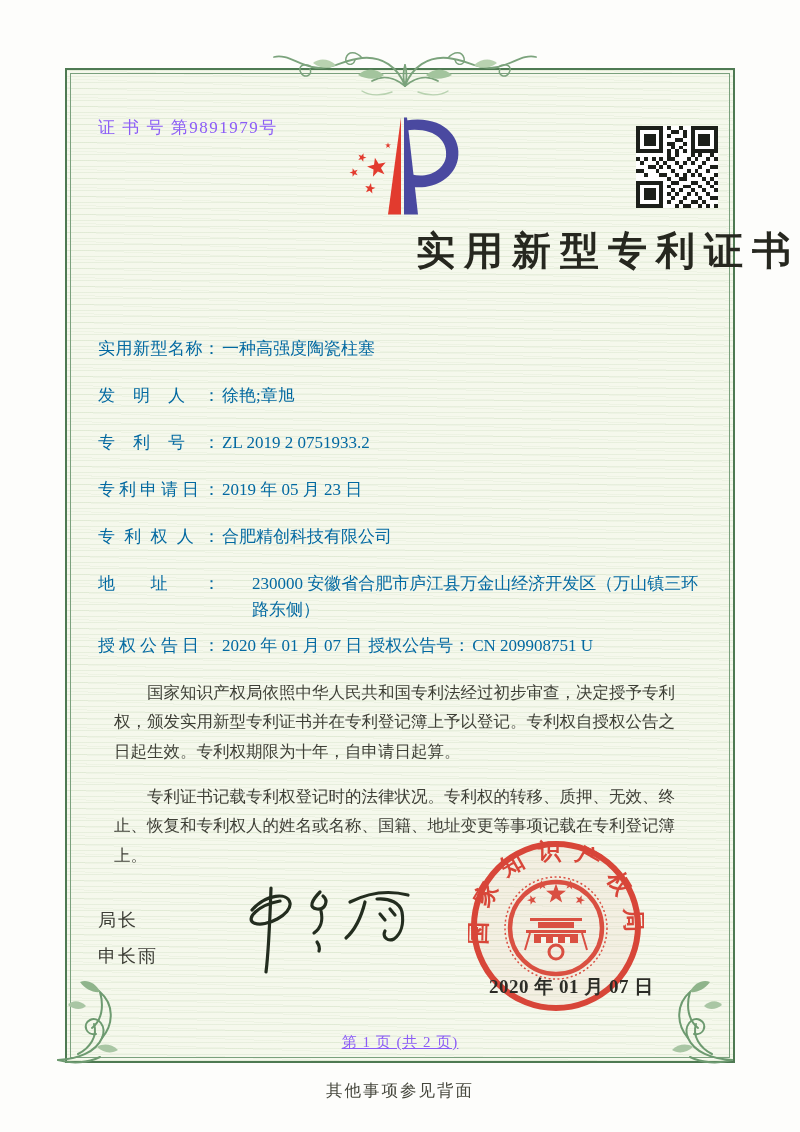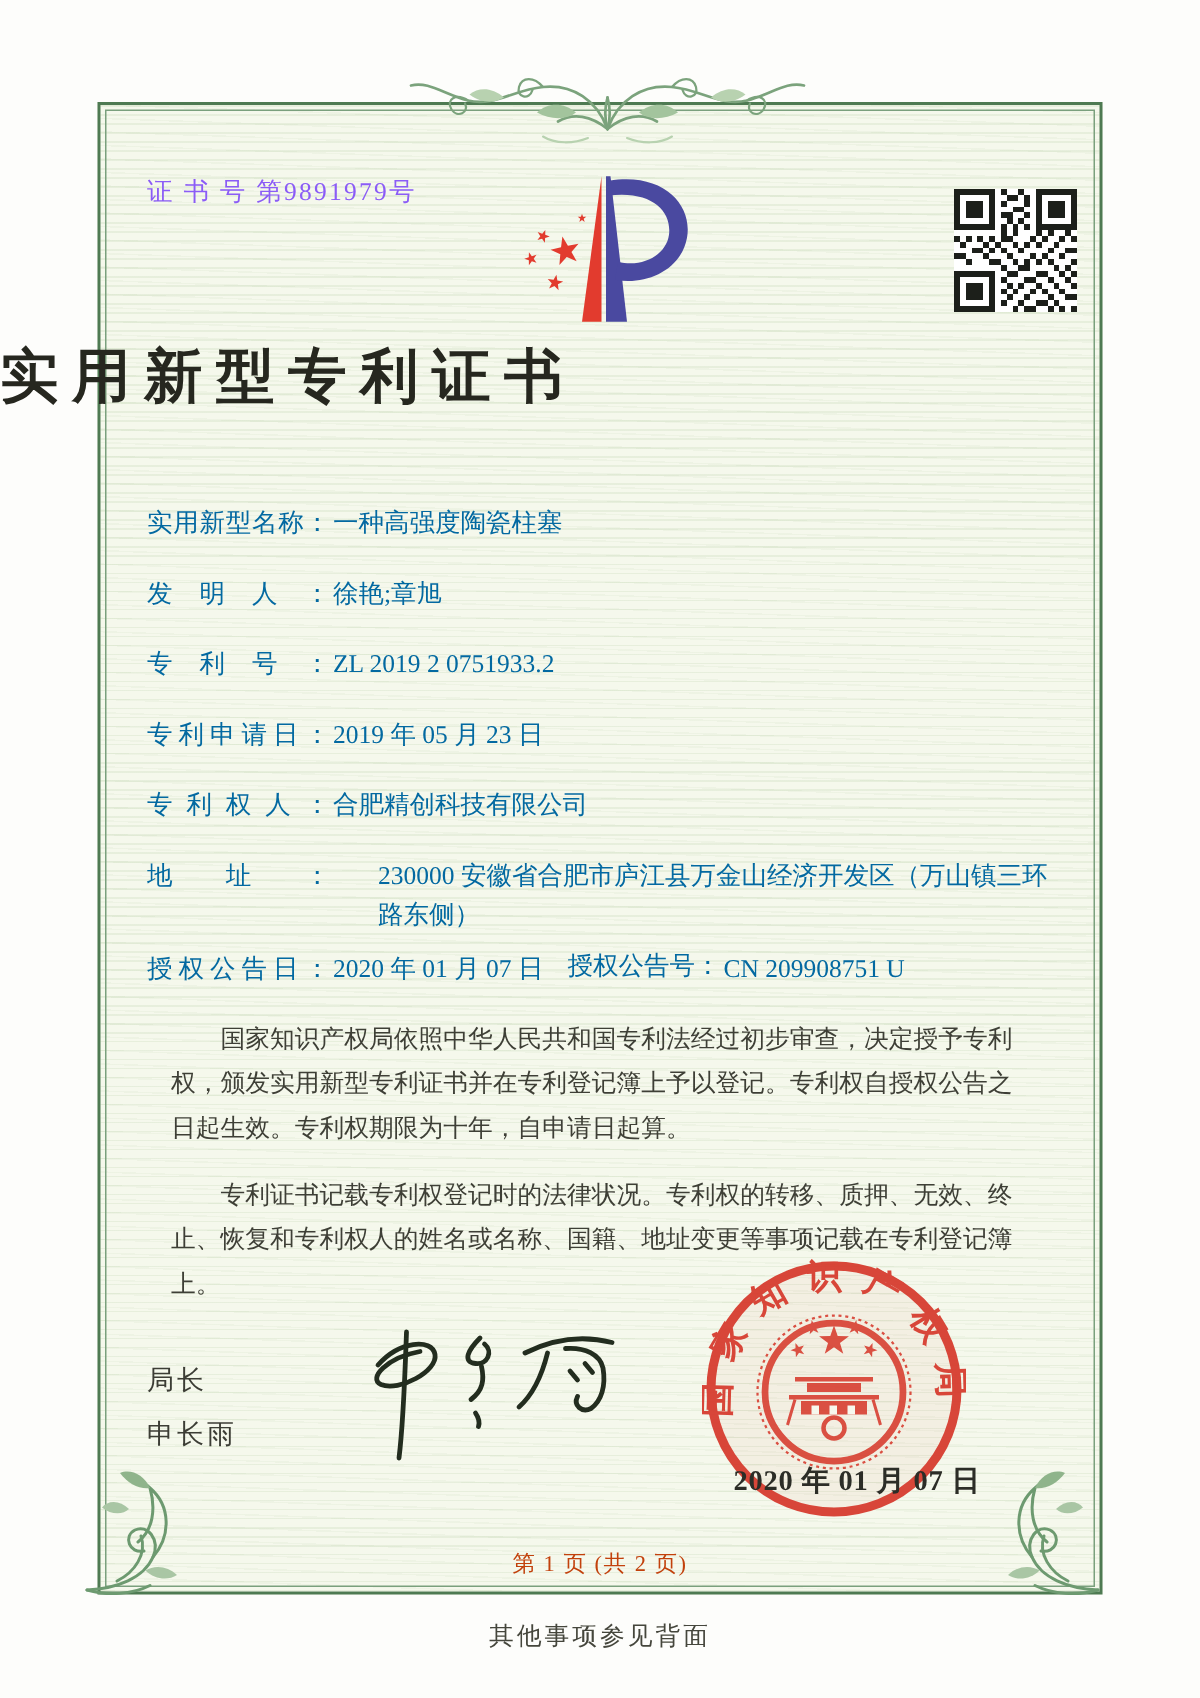--- a/index.html
+++ b/index.html
@@ -9,37 +9,37 @@
   
   .frame{position:absolute;left:65px;top:68px;width:666px;height:991px;border:2px solid #4e7a52;
          background:
            repeating-linear-gradient(0deg, rgba(150,184,130,.15) 0 1px, transparent 1px 6px),
            repeating-linear-gradient(2deg, rgba(150,184,130,.08) 0 1px, transparent 1px 9px),
            #f5f8ec;
          z-index:1;}
   .frame-inner-line{position:absolute;inset:3px;border:1px solid #7aa07d;}
   .content{z-index:3;}
   .cert-no{left:98px;top:116px;font-size:17px;letter-spacing:1.5px;color:#8b5cf6;}
-  .title{left:0;right:0;top:224px;text-align:left;font-size:39px;font-weight:bold;
+  .title{left:0;right:0;top:224px;text-align:right;font-size:39px;font-weight:bold;
          letter-spacing:9px;color:#26271f;}
   .fields{left:98px;top:336px;width:606px;font-size:17px;color:#0369a1;}
   .frow{display:flex;align-items:flex-start;line-height:26px;margin-bottom:21px;}
   .frow.addr{margin-bottom:10px;justify-content:space-between;}
   .fl{flex:0 0 122px;text-align:justify;text-align-last:justify;text-justify:inter-character;margin-right:2px;}
-  .fl2{margin-left:16px;margin-right:2px;font-family:Liberation Mono, monospace;}
+  .fl2{margin-left:6px;margin-right:2px;}
   .fv{max-width:452px;}
   .paras{left:98px;top:662px;width:606px;font-size:16.5px;line-height:1.78;color:#3e3f36;}
   .paras p{margin:16px;text-indent:2em;}
   .signer-title{left:98px;top:908px;font-size:18px;letter-spacing:2px;}
   .signer-name{left:98px;top:944px;font-size:18px;letter-spacing:2px;}
   .signature{left:222px;top:876px;}
   .seal{left:468px;top:838px;opacity:.93;z-index:4;}
   .seal-date{left:489px;top:974px;font-size:19px;font-weight:bold;color:#2c2d27;
              letter-spacing:.5px;z-index:6;}
-  .page-no{left:0;right:0;top:1033px;text-align:center;font-size:15px;letter-spacing:1px;color:#c2410c;z-index:3;}
+  .page-no{left:0;right:0;top:1033px;text-align:center;font-size:15px;letter-spacing:1px;color:#8b5cf6;z-index:3;text-decoration:underline;}
   .back-note{left:0;right:0;top:1080px;text-align:center;font-size:16.5px;letter-spacing:2px;color:#45463c;}
   .top-ornament{left:268px;top:40px;z-index:2;}
   .corner-br{left:620px;top:940px;z-index:2;}
   .corner-bl{left:54px;top:940px;transform:scaleX(-1);z-index:2;}
   .logo{left:346px;top:114px;}
   .qr{left:636px;top:126px;}
 </style>
 </head>
 <body>
 

